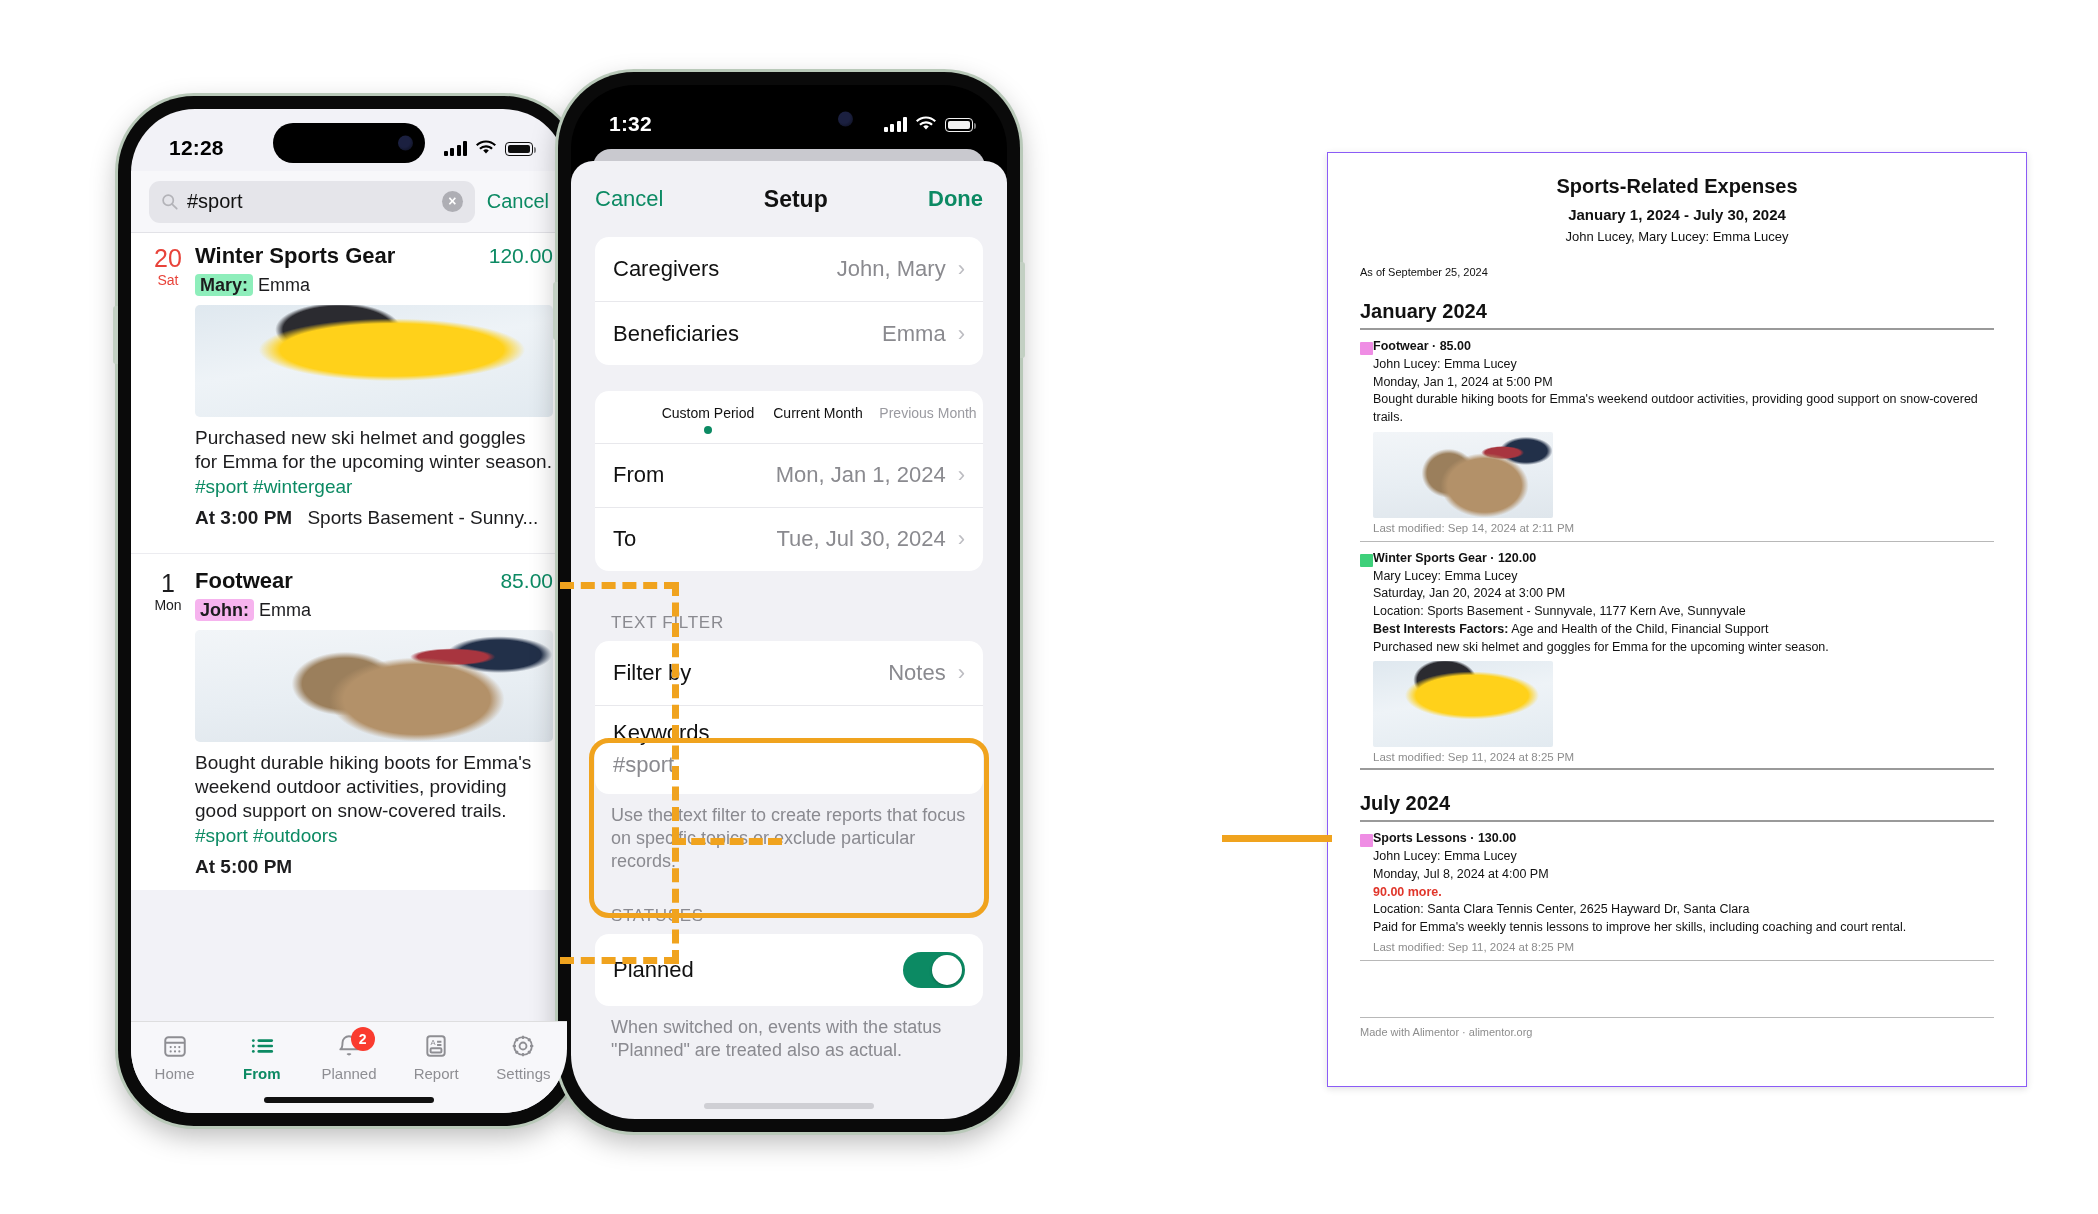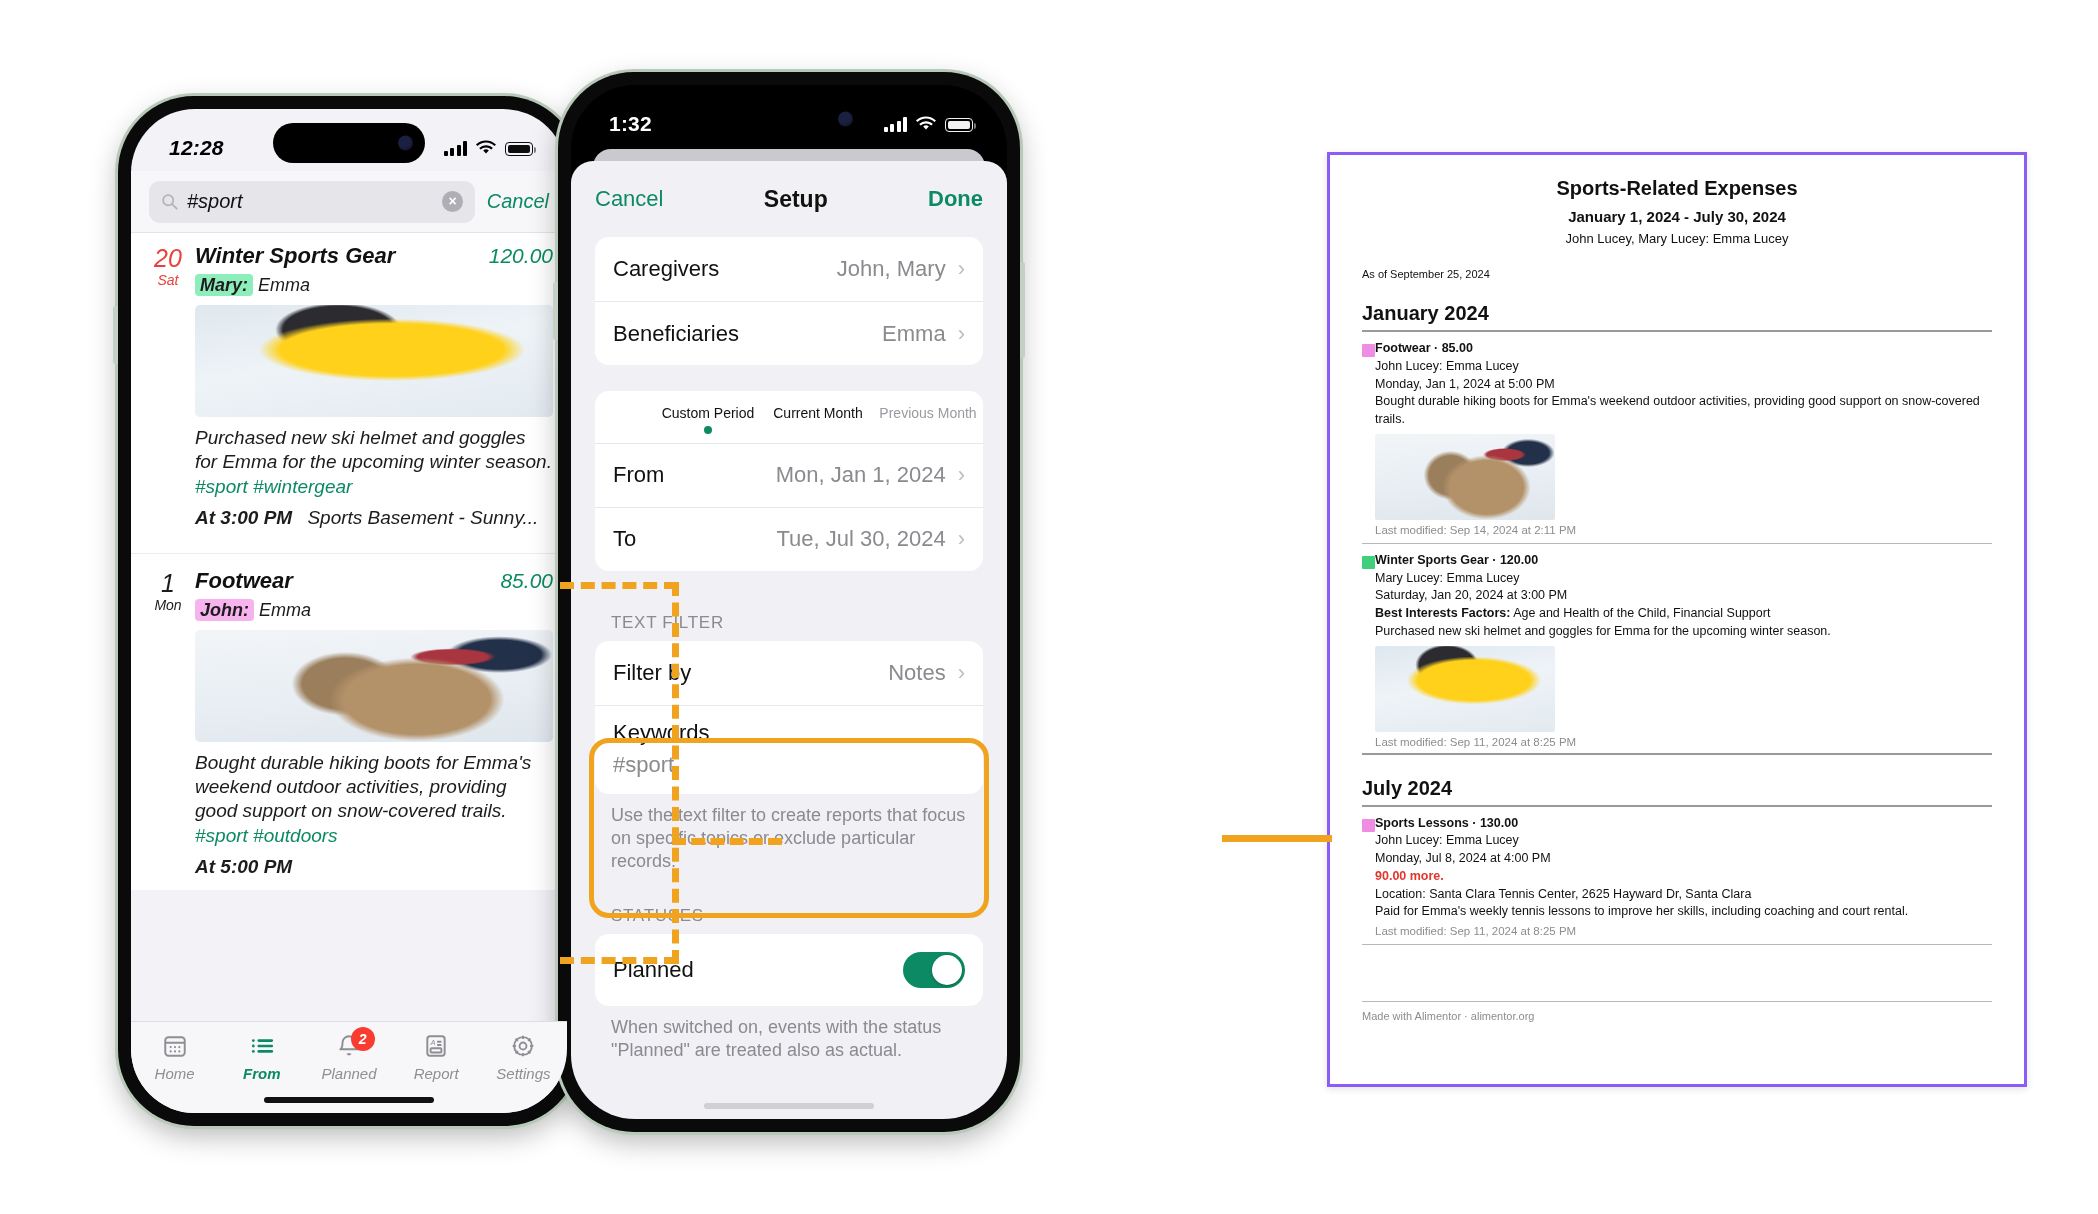--- a/index.html
+++ b/index.html
@@ -59,21 +59,21 @@
   }
   .batt::before { content:""; position:absolute; inset:1.6px; background: currentColor; border-radius:2px; }
   .batt::after { content:""; position:absolute; right:-4px; top:4px; width:2px; height:6px; background: currentColor; border-radius:0 2px 2px 0; opacity:.5;}
   .home-ind {
     position: absolute; bottom: 10px; left: 50%; transform: translateX(-50%);
     width: 170px; height: 6px; border-radius: 3px; background: #111; z-index: 45;
   }
 
   
   #phone1 { left: 118px; top: 96px; width: 462px; height: 1030px; }
-  #phone1 .screen { background: #f2f2f7; font-style: italic; }
+  #phone1 .screen { background: #f2f2f7; }
   #phone1 .statusbar { color: #000; }
 
   .search-row {
     position: absolute; top: 62px; left: 0; right: 0; height: 62px;
     display: flex; align-items: center; gap: 12px; padding: 0 18px;
     background: #f7f7fa; border-bottom: 1px solid #e2e2e7;
   }
   .search-field {
     flex: 1; height: 42px; border-radius: 11px; background: #e5e5ea;
     display: flex; align-items: center; gap: 9px; padding: 0 12px;
@@ -201,21 +201,21 @@
   .textfilter-block { position: relative; padding-top: 16px; }
 
   
   .hl-box {
     position: absolute; border: 5px solid #f0a31e; border-radius: 20px; pointer-events: none; z-index: 20;
   }
 
   
   #report {
     position: absolute; left: 1327px; top: 152px; width: 700px; height: 935px;
-    background: #fff; border: 3px solid #8b5cf6; box-shadow: 0 2px 7px rgba(0,0,0,.12);
+    background: #fff; border: 1px solid #8b5cf6; box-shadow: 0 2px 7px rgba(0,0,0,.12);
     padding: 22px 32px 0 32px; overflow: hidden;
     font-family: "Liberation Sans", sans-serif; color: #111;
   }
   .rep-title { text-align: center; font-size: 20px; font-weight: 700; }
   .rep-sub1  { text-align: center; font-size: 15px; font-weight: 700; margin-top: 8px; }
   .rep-sub2  { text-align: center; font-size: 13px; margin-top: 6px; }
   .rep-sub3  { font-size: 11px; margin-top: 22px; }
   .month-hdr { font-size: 20px; font-weight: 700; margin-top: 22px; }
   .hr-thick { border-top: 2px solid #9a9a9a; margin-top: 5px; }
   .hr-thin  { border-top: 1px solid #b8b8b8; margin-top: 7px; }
@@ -540,20 +540,21 @@
       </div>
     </div>
     <div class="hr-thin"></div>
 
     <div class="rec">
       <div class="sw" style="background:#3ed07a;"></div>
       <div class="rec-body">
         <div class="rec-line b">Winter Sports Gear · 120.00</div>
         <div class="rec-line">Mary Lucey: Emma Lucey</div>
         <div class="rec-line">Saturday, Jan 20, 2024 at 3:00 PM</div>
+        <div class="rec-line">Location: Sports Basement - Sunnyvale, 1177 Kern Ave, Sunnyvale</div>
         <div class="rec-line"><span class="lbl">Best Interests Factors:</span><span> Age and Health of the Child, Financial Support</span></div>
         <div class="rec-line">Purchased new ski helmet and goggles for Emma for the upcoming winter season.</div>
         <div class="rec-img photo-ski"></div>
         <div class="rec-mod">Last modified: Sep 11, 2024 at 8:25 PM</div>
       </div>
     </div>
     <div class="hr-thick"></div>
 
     <div class="month-hdr">July 2024</div>
     <div class="hr-thick"></div>

